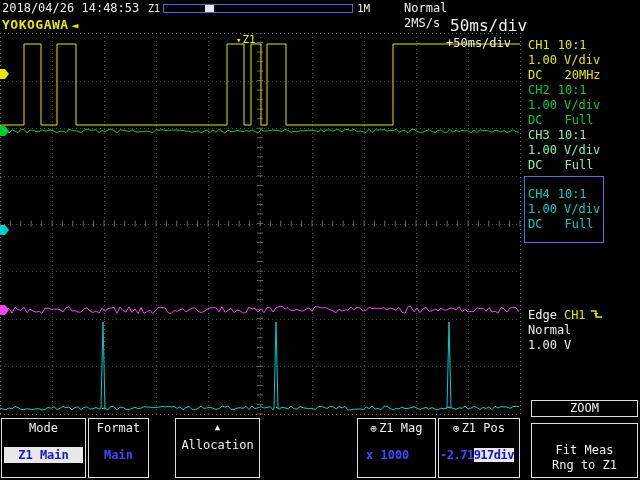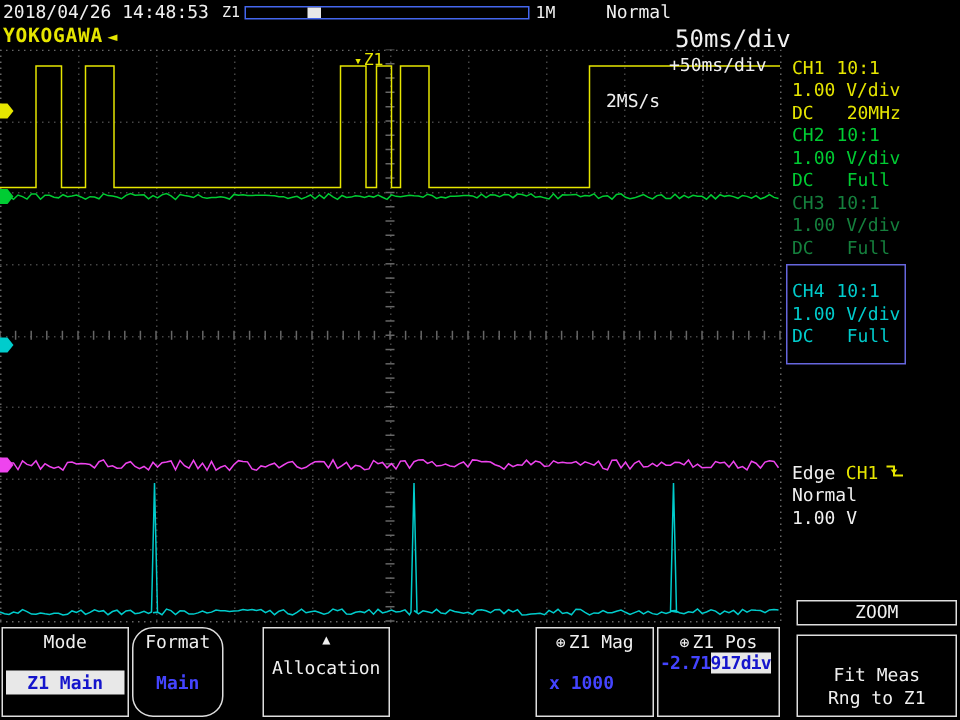--- a/index.html
+++ b/index.html
@@ -10,51 +10,51 @@
           --blue-text:#1515cc;--bright-blue:#4444ff;--white:#e8e8e8;
           --grid:#454545;--grid-bright:#666666;--select-box:#6666dd;--mem-bar:#4466ee;}
   .topbar{position:absolute;left:0;top:0;width:640px;height:33px;}
   .topbar > *{position:absolute;white-space:nowrap;text-align:center;}
   .dt{left:2px;top:1px;font-size:12px;}
   .z1lbl{left:148px;top:3px;font-size:10px;}
   .membar{left:163px;top:4px;width:190px;height:9px;border:1px solid var(--mem-bar);background:#000;}
   .memwin{position:absolute;top:0;height:100%;width:9px;background:var(--white);}
   .memsize{left:357px;top:2px;font-size:11px;}
   .trigmode{left:404px;top:1px;font-size:12px;}
-  .srate{left:404px;top:16px;font-size:12px;margin-top:44px;}
+  .srate{left:404px;top:16px;font-size:12px;}
   .tbase{left:450px;top:16px;font-size:16px;}
   .logo{left:2px;top:17px;font-size:13px;font-weight:bold;color:var(--ch1);letter-spacing:.5px;}
   .logoarrow{margin-left:3px;font-size:11px;}
   .display{position:absolute;left:0;top:33px;width:522px;height:383px;padding-left:25px;}
   #wave-svg{position:absolute;left:0;top:0;}
   .z1win{position:absolute;left:236px;top:0;color:var(--ch1);font-size:11px;}
   .z1winmark{font-size:9px;margin-right:1px;}
   .ztb{position:absolute;left:446px;top:3px;font-size:12px;color:#f0f0f0;}
   .sidebar{position:absolute;left:524px;top:33px;width:116px;height:383px;font-size:12px;}
   .chblk{position:absolute;left:4px;line-height:15px;white-space:nowrap;}
   .chblk.sel{left:0;border:1px solid var(--select-box);padding:10px 3px;}
   .probe{margin-left:8px;}
   .bw{margin-left:22px;}
   .chblk-1{top:5px;}.chblk-2{top:50px;}.chblk-3{top:95px;}.chblk-4{top:143px;}
   .trigblk{position:absolute;left:4px;top:275px;line-height:15px;white-space:nowrap;}
   .trig-src{color:var(--ch1);margin-left:7px;}
   .edgeicon{vertical-align:-1px;margin-left:4px;}
   .mbox{position:absolute;top:418px;height:60px;border:1px solid #dedede;background:#000;}
   #mbox-mode{left:1px;width:85px;}
-  #mbox-format{left:88px;width:61px;border-radius:14px;}
+  #mbox-format{left:88px;width:61px;}
   #mbox-alloc{left:175px;width:85px;}
   #mbox-mag{left:357px;width:79px;}
   #mbox-pos{left:438px;width:82px;}
   .mhead{margin-top:2px;text-align:center;font-size:12px;color:#f0f0f0;white-space:nowrap;}
   .knob{font-size:11px;margin-right:2px;}
   .val-box{margin:12px 2px 0;background:var(--white);color:var(--blue-text);text-align:center;
            font-size:12px;font-weight:bold;padding:1px 0;}
   .val-blue{margin-top:13px;color:var(--bright-blue);text-align:center;font-size:12px;font-weight:bold;}
   #mbox-mag .val-blue{text-align:left;padding-left:8px;}
-  .pos-val{padding-left:1px;font-size:12px;font-weight:bold;letter-spacing:-.5px;
+  .pos-val{margin-top:13px;padding-left:1px;font-size:12px;font-weight:bold;letter-spacing:-.5px;
            color:var(--bright-blue);white-space:nowrap;}
   .possel{background:var(--white);color:var(--blue-text);}
   .alloc-cursor{margin-top:3px;height:10px;text-align:center;font-size:9px;color:#f0f0f0;}
   #mbox-alloc .mhead{margin-top:6px;}
   .zoombox{position:absolute;left:531px;top:400px;width:107px;height:17px;border:1px solid #dedede;
            text-align:center;font-size:12px;line-height:14px;color:#f0f0f0;}
   .fitbox{position:absolute;left:531px;top:423px;width:107px;height:55px;border:1px solid #dedede;
           text-align:center;font-size:12px;line-height:15px;color:#f0f0f0;padding-top:19px;}
 </style>
 </head>
@@ -209,21 +209,21 @@
       <div>1.00 V/div</div>
       <div><span>DC</span><span class="bw">20MHz</span></div>
     </div>
 
     <div class="chblk chblk-2" style="color: rgb(0, 204, 51);">
       <div><span>CH2</span><span class="probe">10:1</span></div>
       <div>1.00 V/div</div>
       <div><span>DC</span><span class="bw">Full</span></div>
     </div>
 
-    <div class="chblk chblk-3" style="color: #15803d;">
+    <div class="chblk chblk-3" style="color: #86efac;">
       <div><span>CH3</span><span class="probe">10:1</span></div>
       <div>1.00 V/div</div>
       <div><span>DC</span><span class="bw">Full</span></div>
     </div>
 
     <div class="chblk chblk-4 sel" style="color: rgb(0, 204, 204);">
       <div><span>CH4</span><span class="probe">10:1</span></div>
       <div>1.00 V/div</div>
       <div><span>DC</span><span class="bw">Full</span></div>
     </div>

